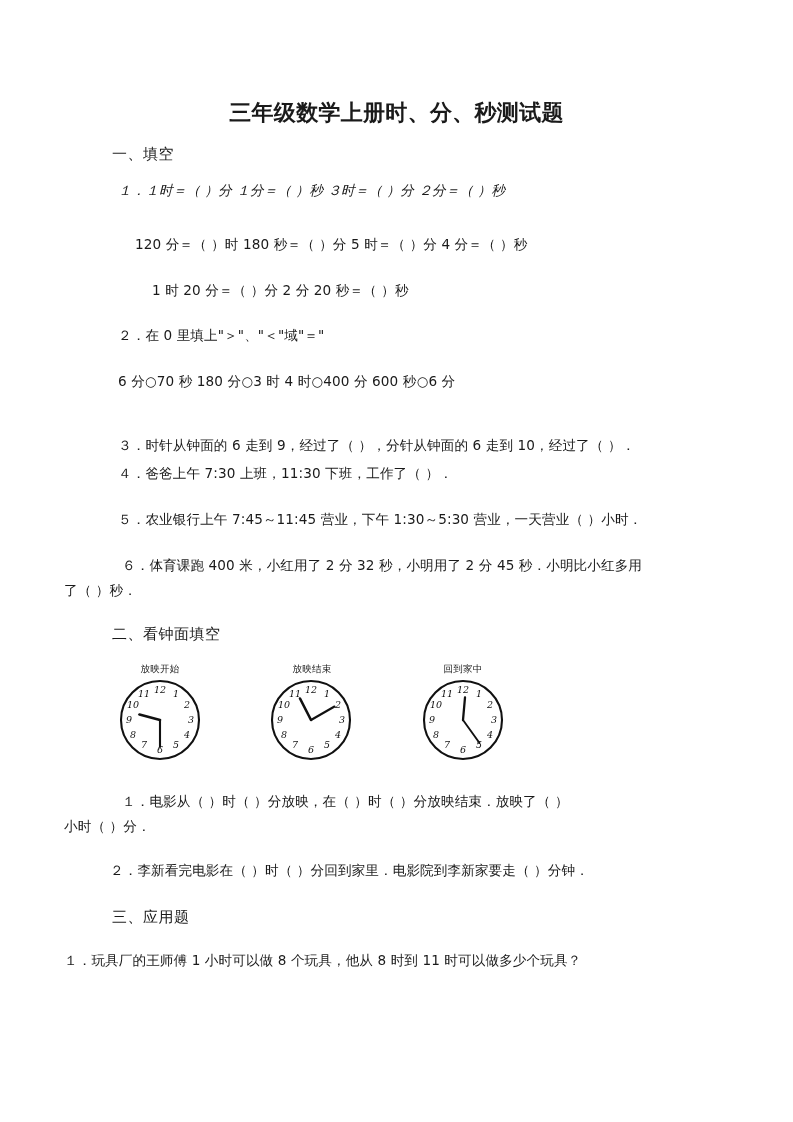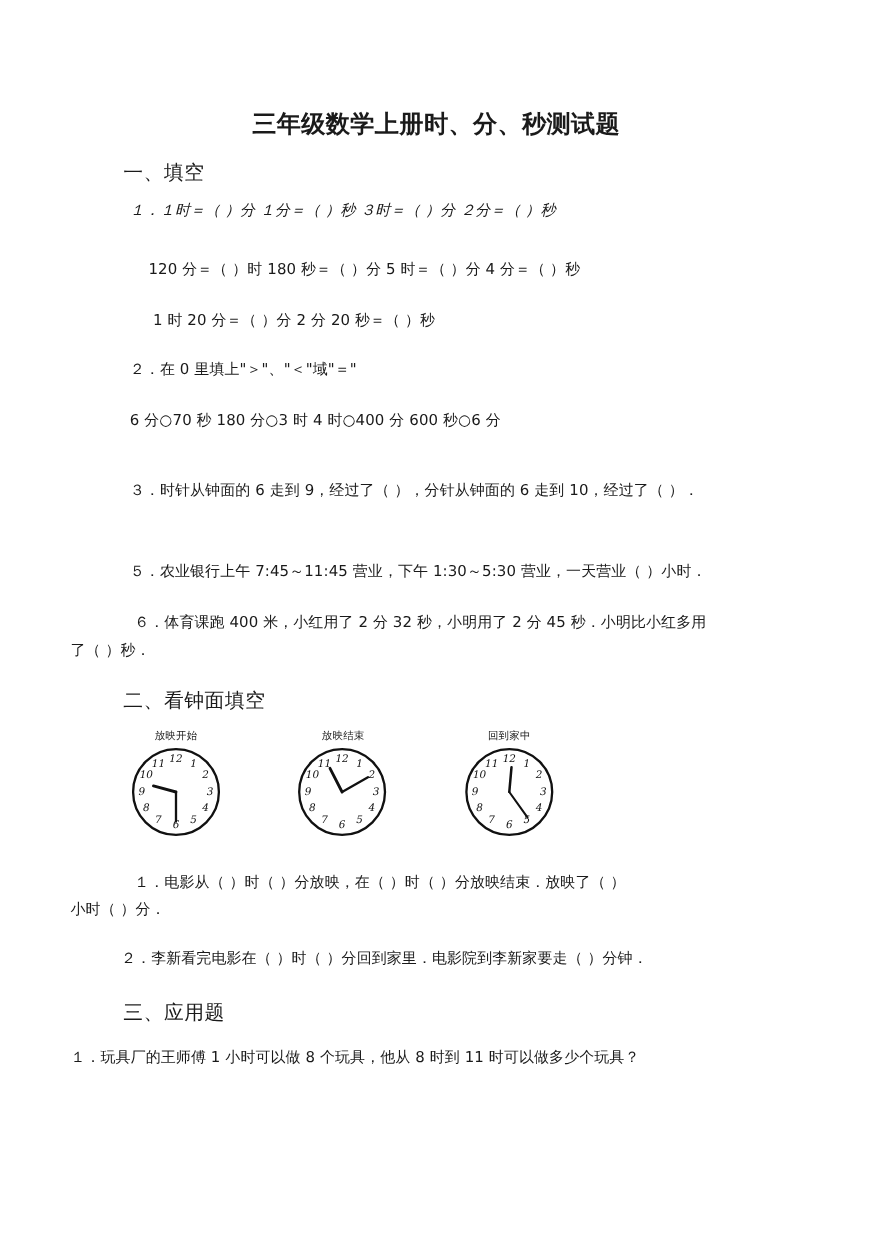--- a/index.html
+++ b/index.html
@@ -28,21 +28,21 @@
     top: 98px;
     width: 793px;
     text-align: center;
     font-size: 22px;
     font-weight: bold;
     letter-spacing: 0.3px;
   }
   .section-heading {
     position: absolute;
     left: 112px;
-    font-size: 18px;
+    font-size: 15px;
     letter-spacing: 0.5px;
     white-space: nowrap;
   }
   .line {
     position: absolute;
     font-size: 13.6px;
     white-space: nowrap;
     letter-spacing: 0.1px;
   }
   .line-wrap {
@@ -76,28 +76,29 @@
 <div class="page">
 
   <div class="doc-title">三年级数学上册时、分、秒测试题</div>
 
   <div class="section-heading" style="top:145px;">一、填空</div>
 
   <div class="line" style="left:118px; top:182px;font-style:italic;">１．１时＝（   ）分   １分＝（   ）秒   ３时＝（   ）分   ２分＝（   ）秒</div>
 
   <div class="line" style="left:135px; top:236px;text-align:center;">120 分＝（   ）时   180 秒＝（   ）分   5 时＝（   ）分   4 分＝（   ）秒</div>
 
-  <div class="line" style="left:139px; top:282px;">1 时 20 分＝（   ）分   2 分 20 秒＝（   ）秒</div>
+  <div class="line" style="left:152px; top:282px;">1 时 20 分＝（   ）分   2 分 20 秒＝（   ）秒</div>
 
   <div class="line" style="left:118px; top:327px;">２．在 0 里填上"＞"、"＜"域"＝"</div>
 
   <div class="line" style="left:118px; top:373px;">6 分○70 秒   180 分○3 时   4 时○400 分   600 秒○6 分</div>
 
   <div class="line" style="left:118px; top:437px;">３．时针从钟面的 6 走到 9，经过了（   ），分针从钟面的 6 走到 10，经过了（   ）．</div>
 
+  <div class="line" style="left:118px; top:465px;">４．爸爸上午 7:30 上班，11:30 下班，工作了（   ）．</div>
 
   <div class="line" style="left:118px; top:511px;">５．农业银行上午 7:45～11:45 营业，下午 1:30～5:30 营业，一天营业（   ）小时．</div>
 
   <div class="line" style="left:122px; top:557px;">６．体育课跑 400 米，小红用了 2 分 32 秒，小明用了 2 分 45 秒．小明比小红多用</div>
 
   <div class="line-wrap" style="top:582px;">了（   ）秒．</div>
 
   <div class="section-heading" style="top:625px;">二、看钟面填空</div>
 
   <div class="clock-group">

